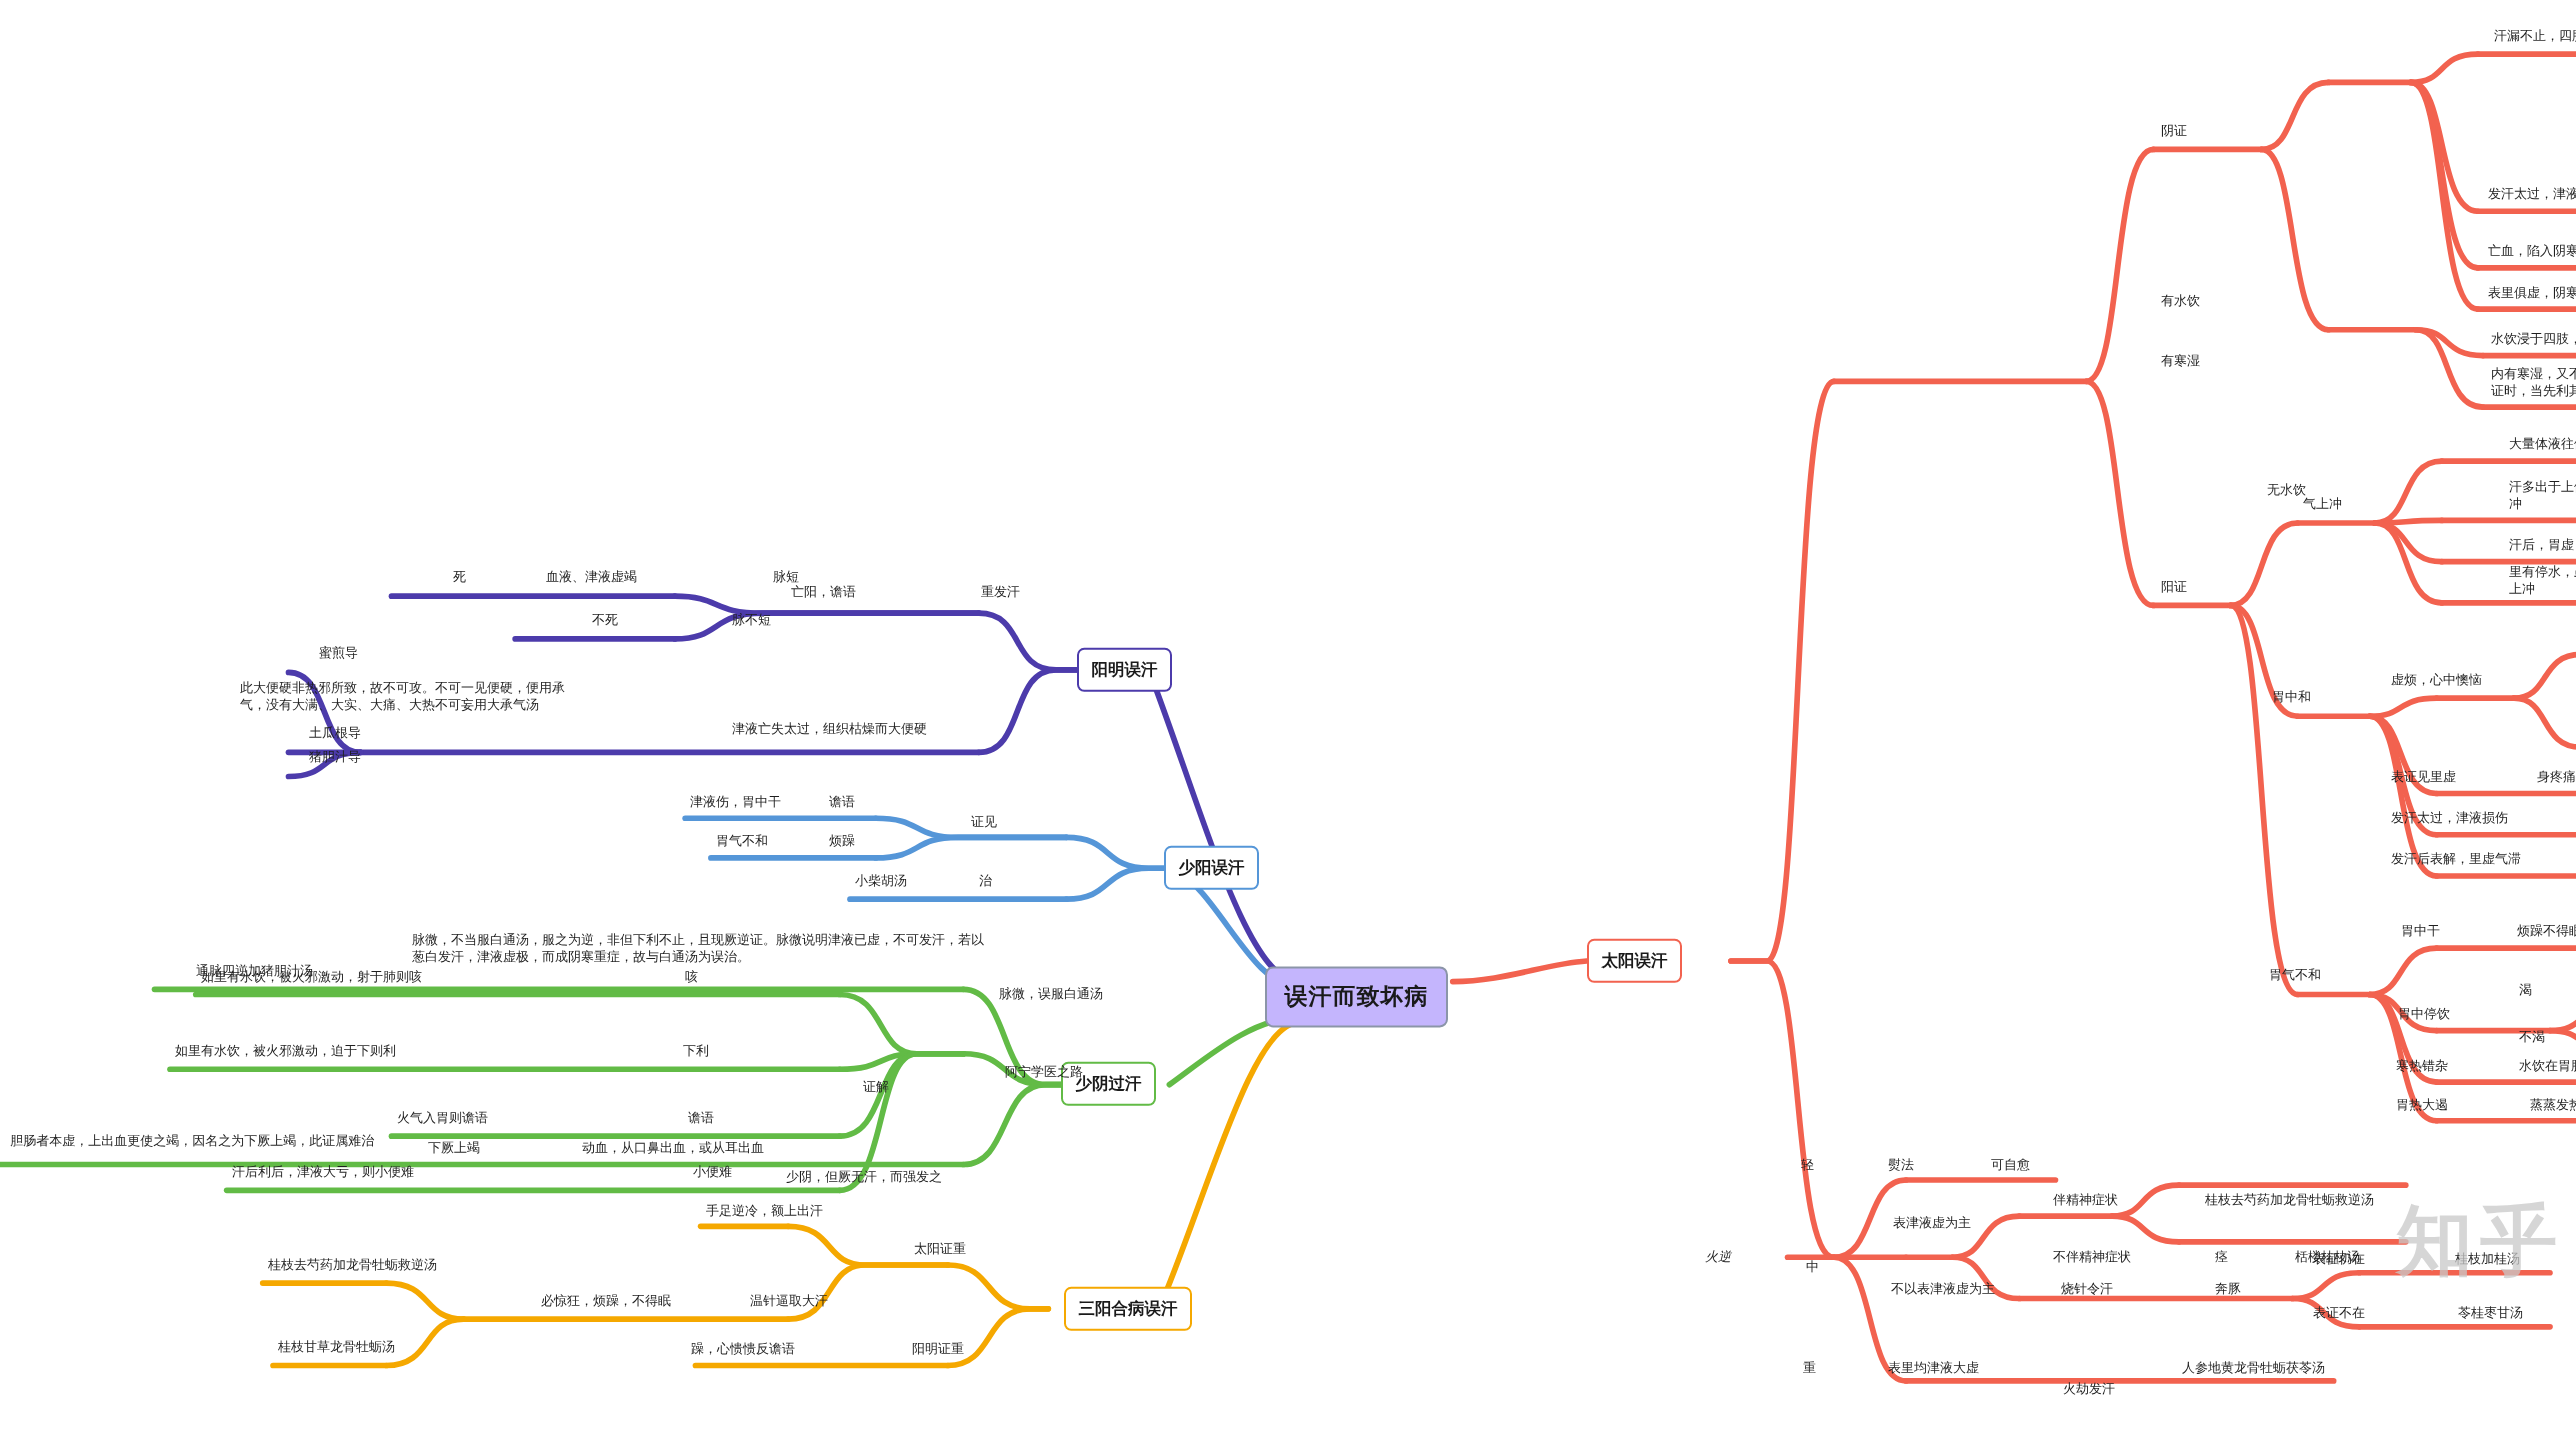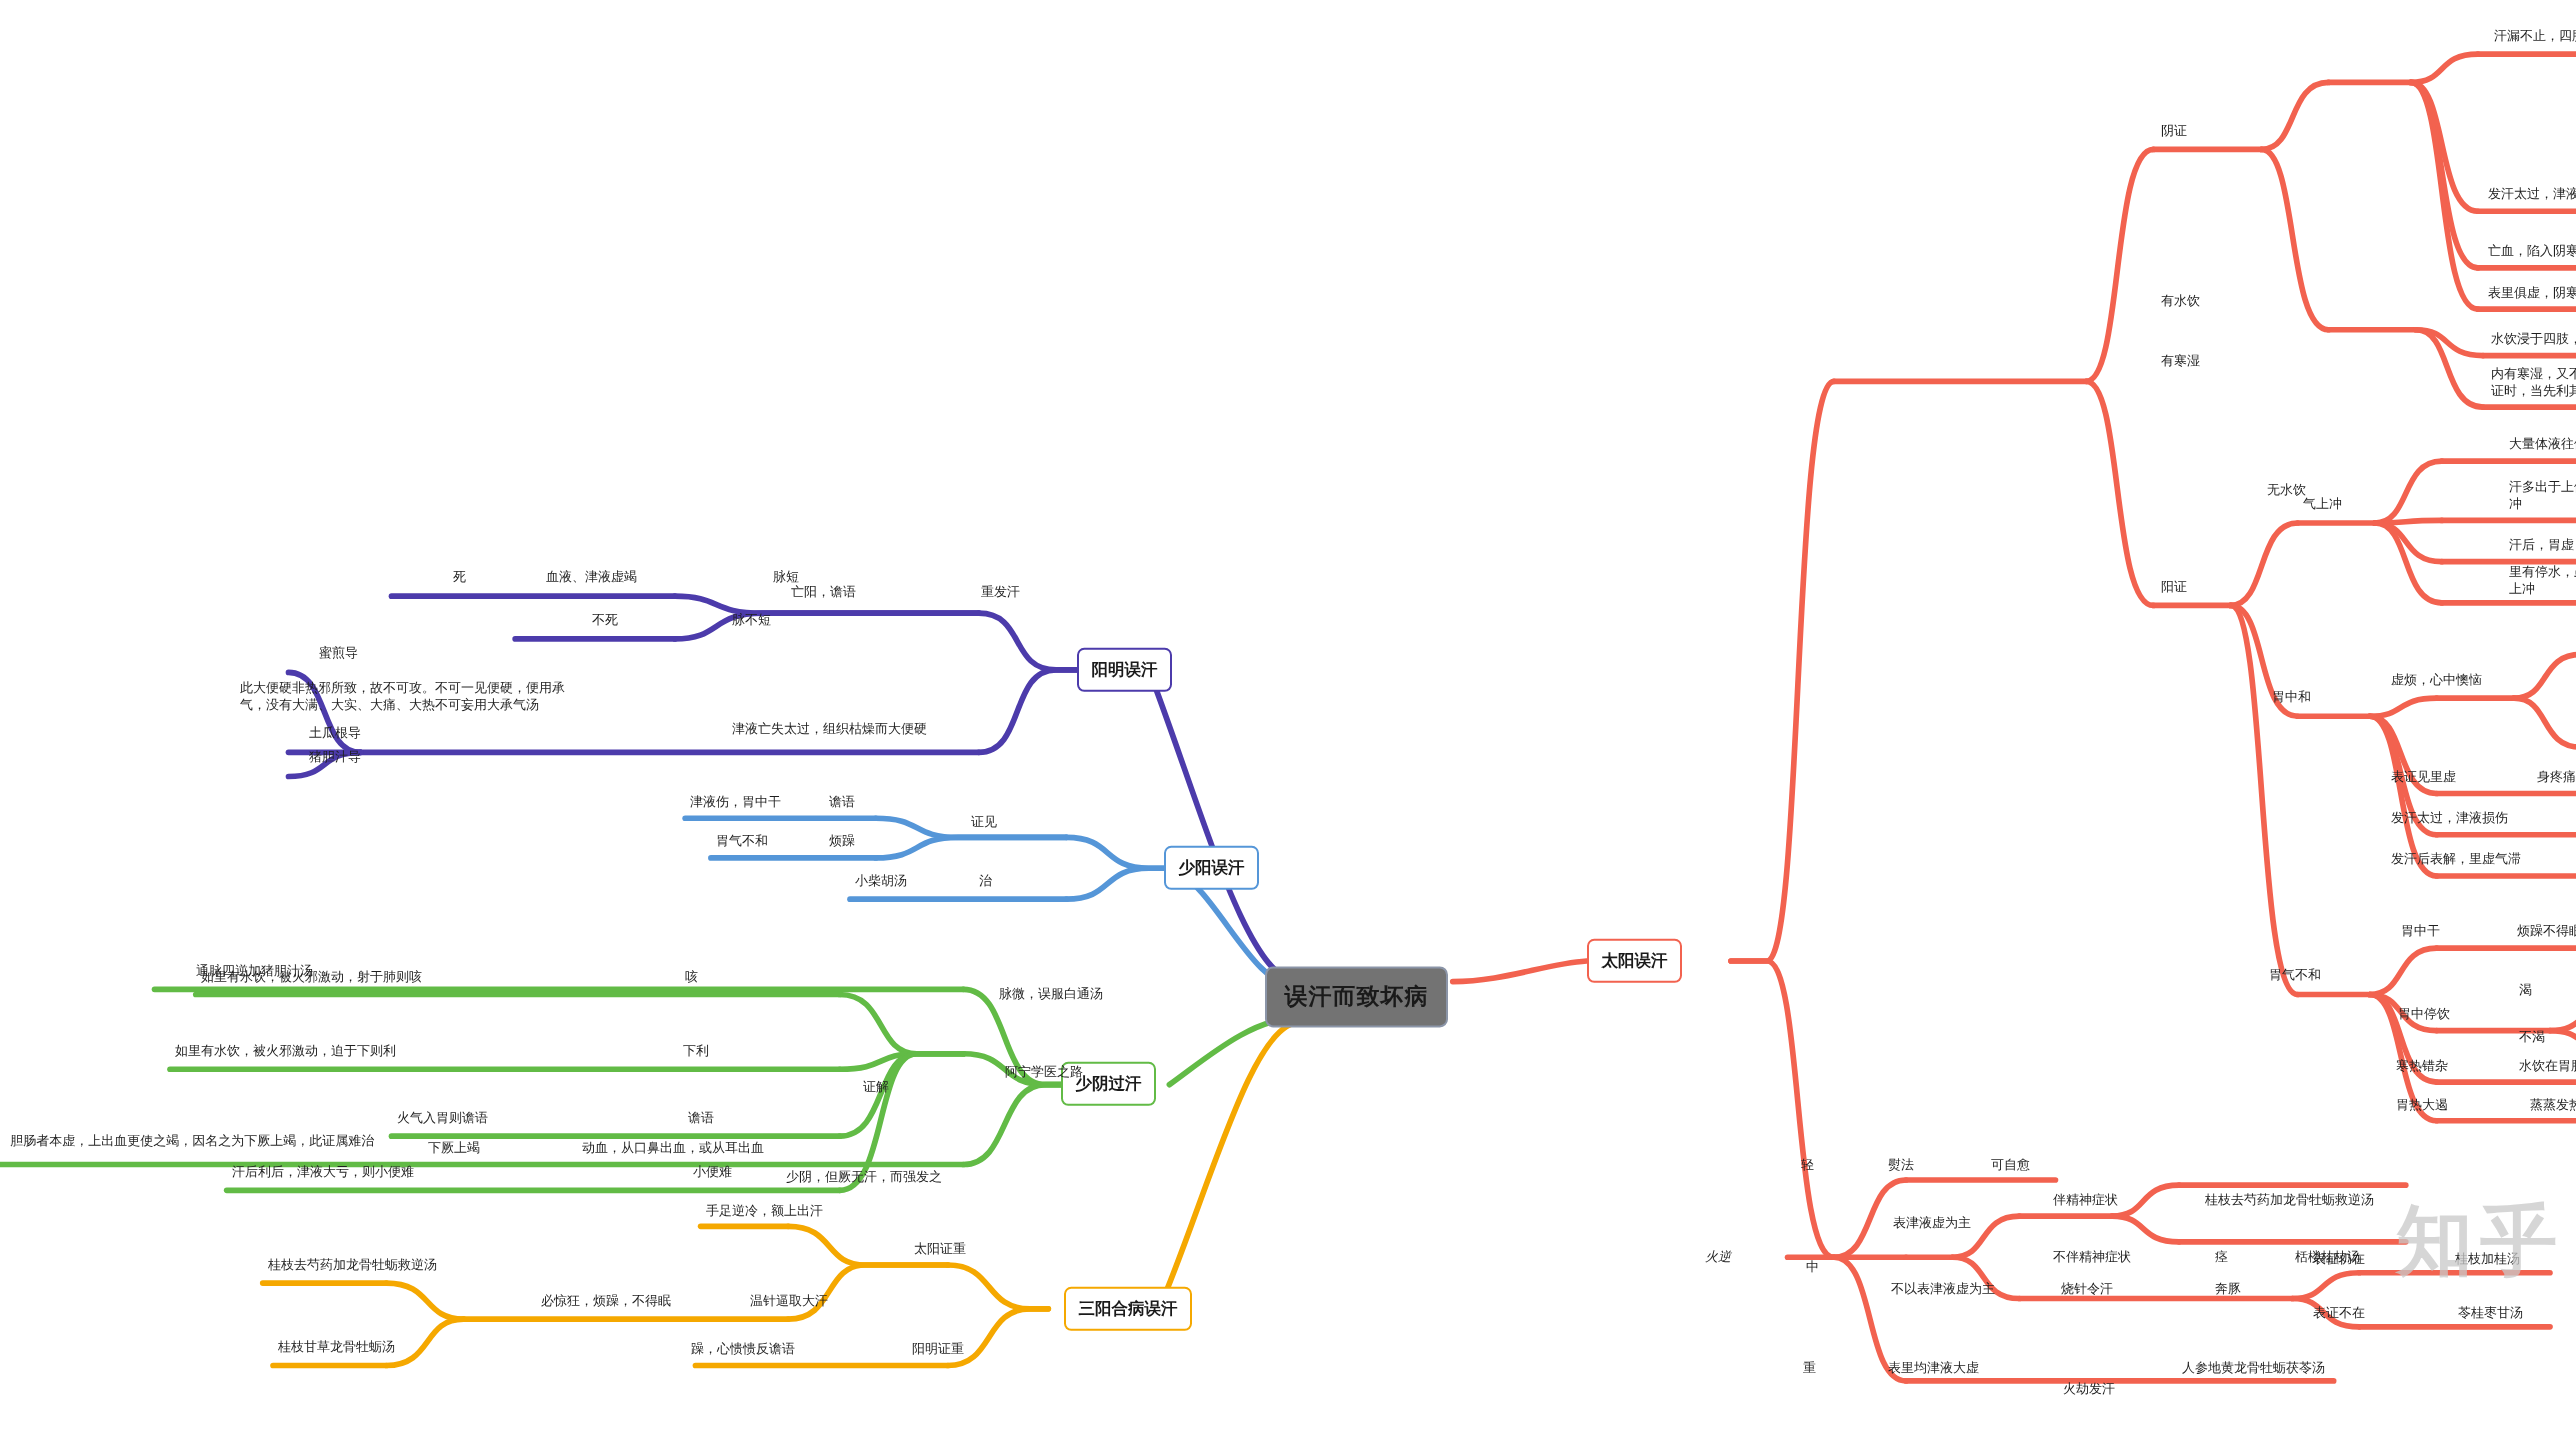--- a/index.html
+++ b/index.html
@@ -4,21 +4,21 @@
 <style>
   html,body{margin:0;padding:0;background:#ffffff;}
   body{width:3552px;height:1433px;position:relative;overflow:hidden;
        font-family:"Liberation Sans","DejaVu Sans",sans-serif;color:#222;}
   #canvas{position:absolute;inset:0;}
   svg.links{position:absolute;left:0;top:0;width:3552px;height:1433px;pointer-events:none;}
   .node{position:absolute;white-space:nowrap;line-height:1.32;
         font-size:13px;color:#1f1f1f;transform:translateY(-50%);}
   .node.wrap{white-space:normal;}
   .root{
-    border:2.6px solid #8b95a8;border-radius:8.2px;background:#737373;
+    border:2.6px solid #8b95a8;border-radius:8.2px;background:#c4b5fd;
     font-size:23px;font-weight:bold;letter-spacing:1px;color:#1a1a1a;
     padding:13.4px 17.5px;transform:translate(0,-50%);
   }
   .branch{
     border:2.6px solid #000;border-radius:7.2px;background:#fff;
     font-size:16.5px;font-weight:bold;padding:9.3px 12.4px;color:#1a1a1a;
     transform:translate(0,-50%);
   }
   .b-purple{border-color:#4c3bab;}
   .b-blue{border-color:#5596d8;}
@@ -233,20 +233,21 @@
   <div class="node wrap" style="left:732px;top:729px;width:273px;">津液亡失太过，组织枯燥而大便硬</div>
 
   <div class="node" style="left:690px;top:802px;">津液伤，胃中干</div>
   <div class="node" style="left:829px;top:802px;">谵语</div>
   <div class="node" style="left:716px;top:841px;">胃气不和</div>
   <div class="node" style="left:829px;top:841px;">烦躁</div>
   <div class="node" style="left:971px;top:822px;">证见</div>
   <div class="node" style="left:855px;top:881px;">小柴胡汤</div>
   <div class="node" style="left:979px;top:881px;">治</div>
 
+  <div class="node wrap" style="left:412px;top:948px;width:582px;">脉微，不当服白通汤，服之为逆，非但下利不止，且现厥逆证。脉微说明津液已虚，不可发汗，若以葱白发汗，津液虚极，而成阴寒重症，故与白通汤为误治。</div>
   <div class="node" style="left:196px;top:971px;">通脉四逆加猪胆汁汤</div>
   <div class="node" style="left:999px;top:994px;">脉微，误服白通汤</div>
 
   <div class="node" style="left:201px;top:977px;">如里有水饮，被火邪激动，射于肺则咳</div>
   <div class="node" style="left:685px;top:977px;">咳</div>
   <div class="node" style="left:175px;top:1051px;">如里有水饮，被火邪激动，迫于下则利</div>
   <div class="node" style="left:683px;top:1051px;">下利</div>
   <div class="node" style="left:397px;top:1118px;">火气入胃则谵语</div>
   <div class="node" style="left:688px;top:1118px;">谵语</div>
   <div class="node" style="left:232px;top:1172px;">汗后利后，津液大亏，则小便难</div>

